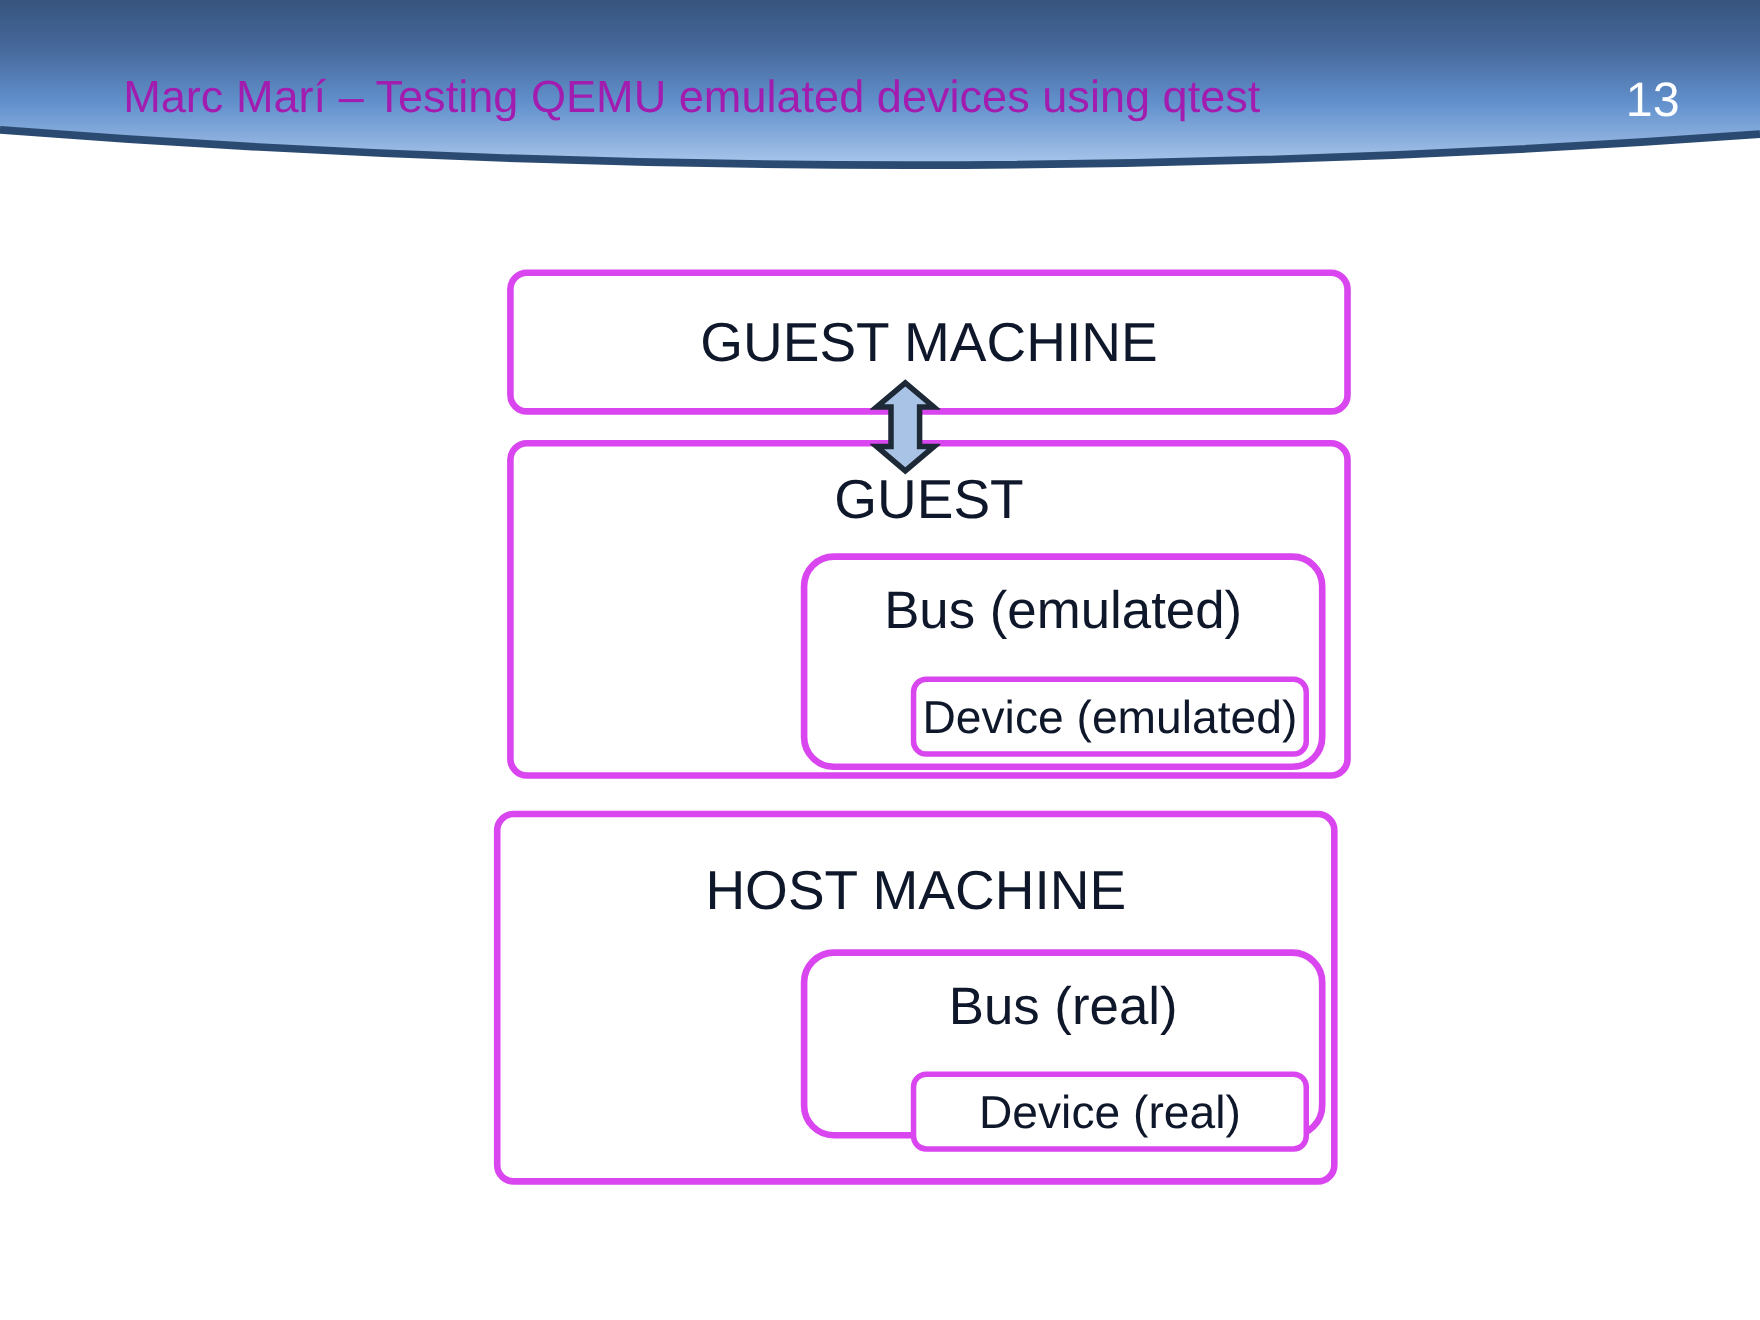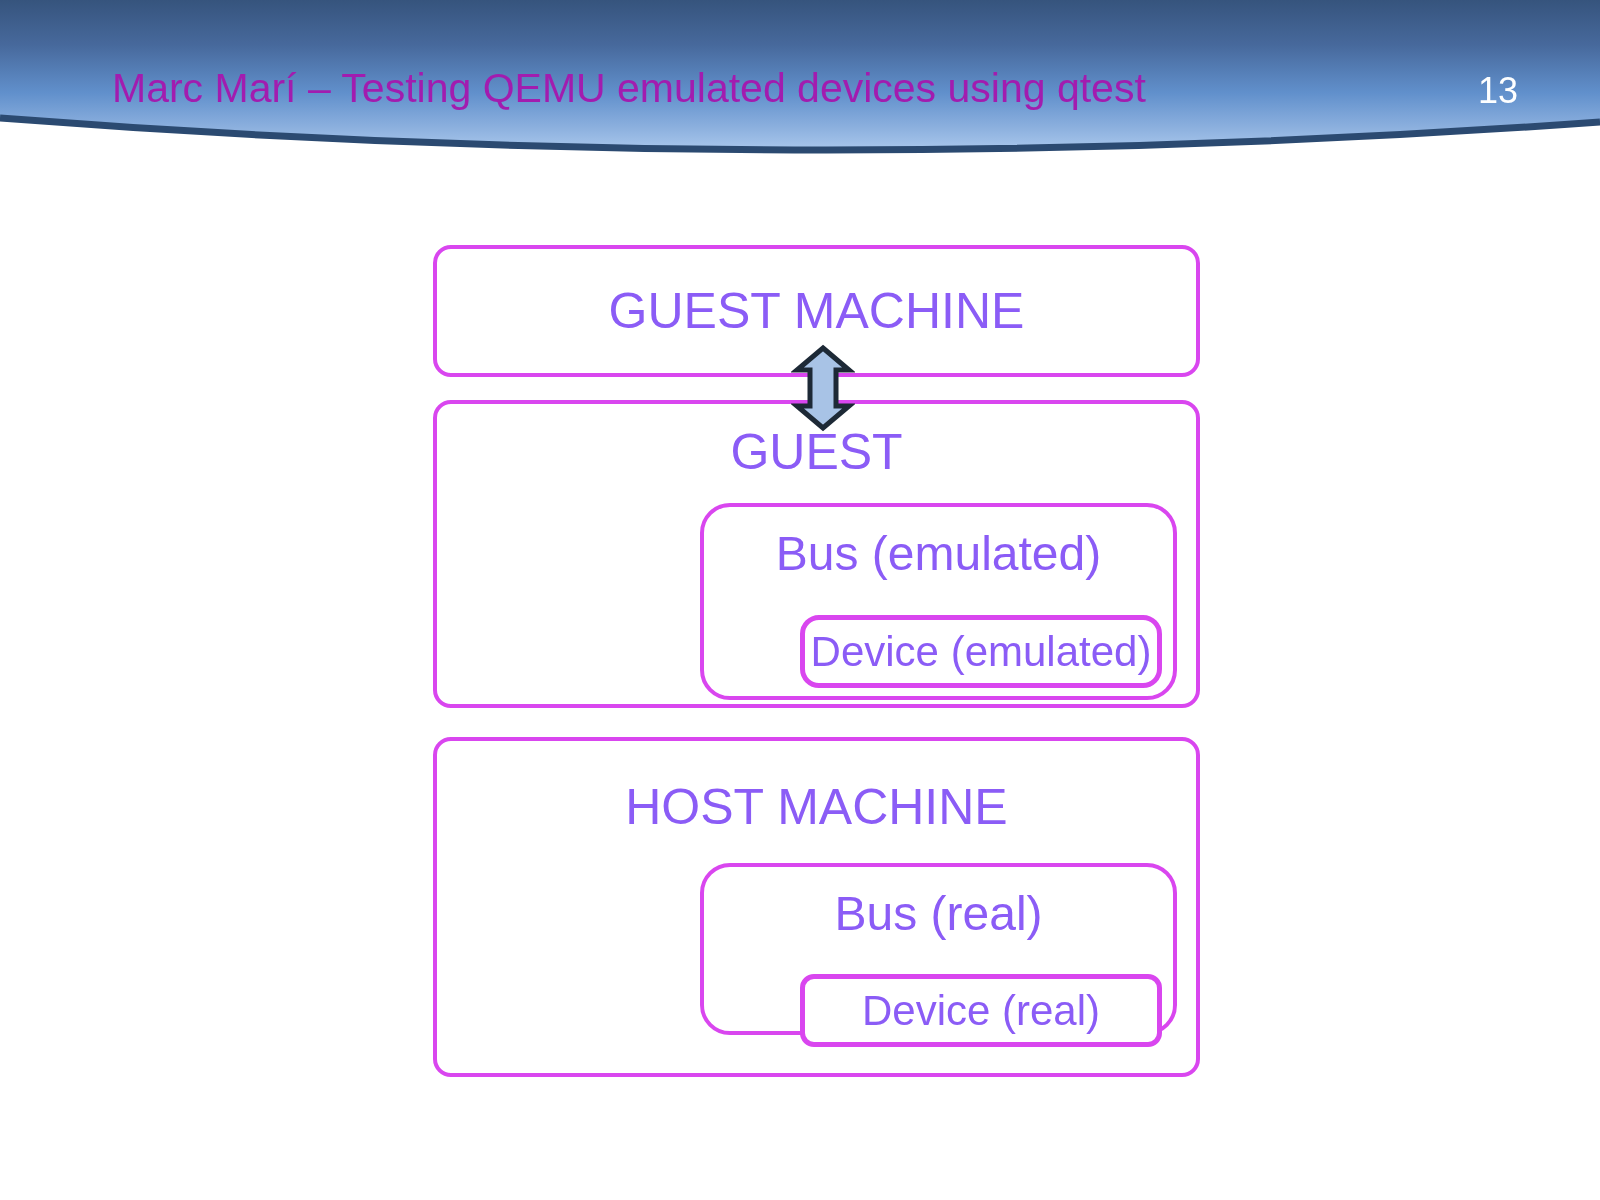--- a/index.html
+++ b/index.html
@@ -14,42 +14,43 @@
   .header-svg{position:absolute;top:0;left:0;display:block;}
   .header-title{
     position:absolute;left:112px;top:66px;
     font-size:41px;line-height:44px;
     color:#a21caf;
     letter-spacing:0px;
     white-space:nowrap;
   }
   .page-number{
     position:absolute;left:1478px;top:70px;
-    font-size:36px;line-height:42px;
+    font-size:44px;line-height:42px;
     color:#fdfeff;
   }
   
   .box{
     position:absolute;
     background:#ffffff;
-    border:4px solid #d946ef;
+    border:6px solid #d946ef;
     border-radius:18px;
     box-sizing:border-box;
-    color:#8b5cf6;
+    color:#0f172a;
+    margin-left:28px;
   }
   .box-guest{left:433px;top:245px;width:767px;height:132px;
     display:flex;align-items:center;justify-content:center;}
   .box-qemu{left:433px;top:400px;width:767px;height:308px;}
-  .box-host{left:433px;top:737px;width:767px;height:340px;}
+  .box-host{left:421px;top:737px;width:767px;height:340px;}
   .box-bus{left:700px;width:477px;border-radius:30px;}
   .box-bus-emulated{top:503px;height:197px;}
   .box-bus-real{top:863px;height:172px;}
   .box-device{left:800px;width:362px;height:73px;border-width:5px;border-radius:14px;
     display:flex;align-items:center;justify-content:center;}
-  .box-device-emulated{top:615px;border-radius:19px;}
+  .box-device-emulated{top:615px;}
   .box-device-real{top:974px;}
 
   .lbl-large{font-size:50px;line-height:52px;}
   .lbl-bus{font-size:48px;line-height:50px;}
   .lbl-device{font-size:42px;line-height:44px;}
   .top-centered{display:block;text-align:center;margin-top:22px;}
   .top-centered-host{display:block;text-align:center;margin-top:40px;}
 
   
   .updown-arrow{position:absolute;left:791px;top:344px;}

